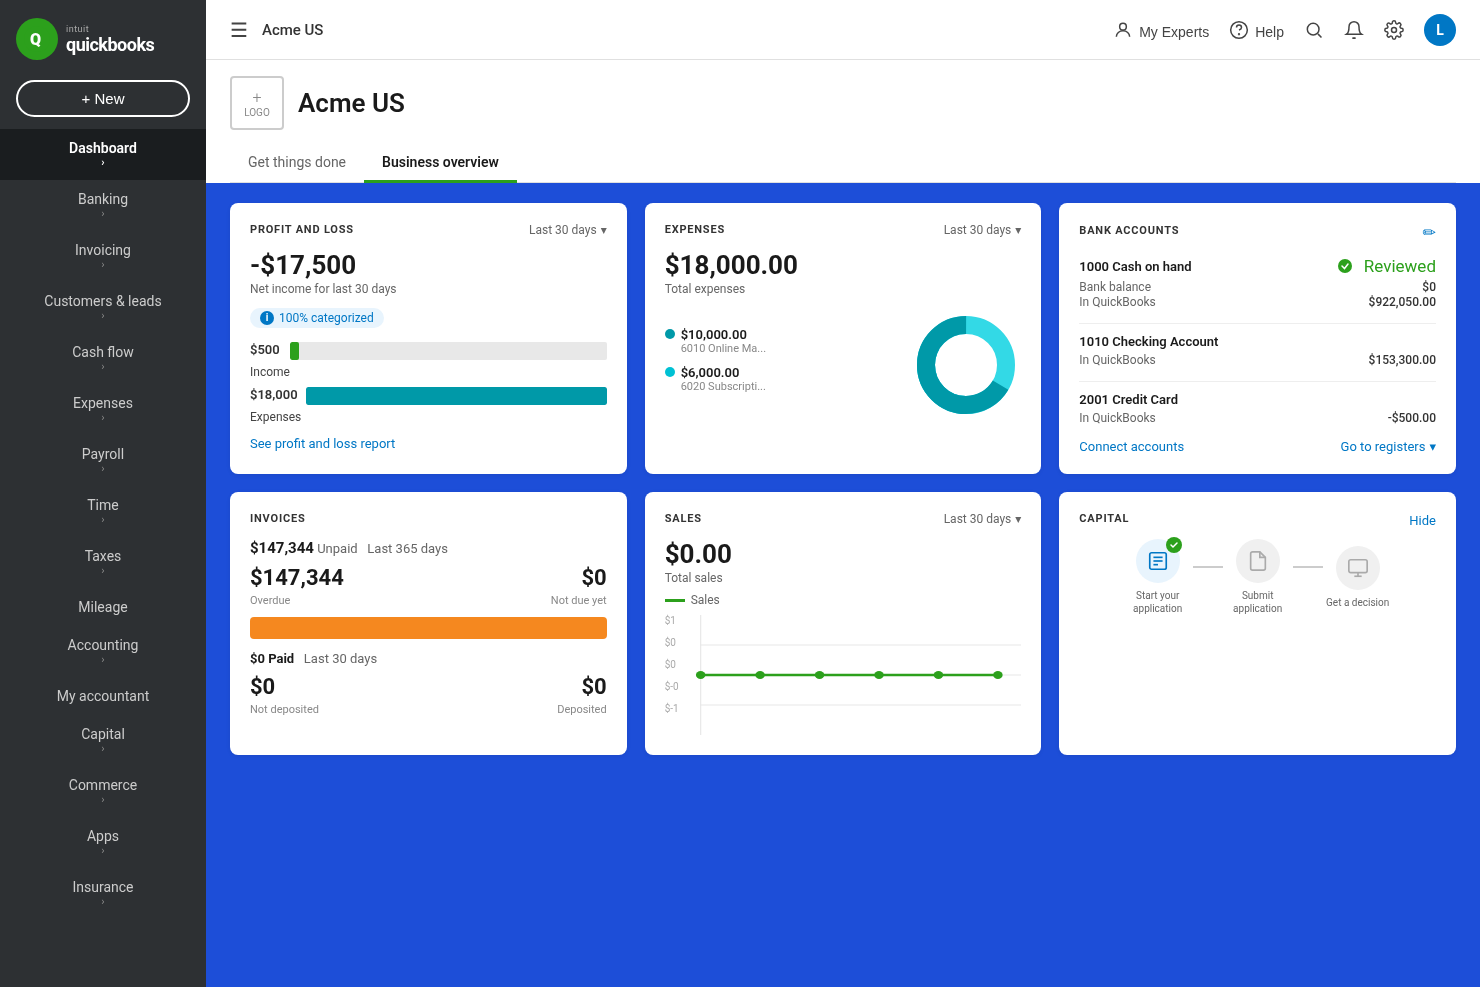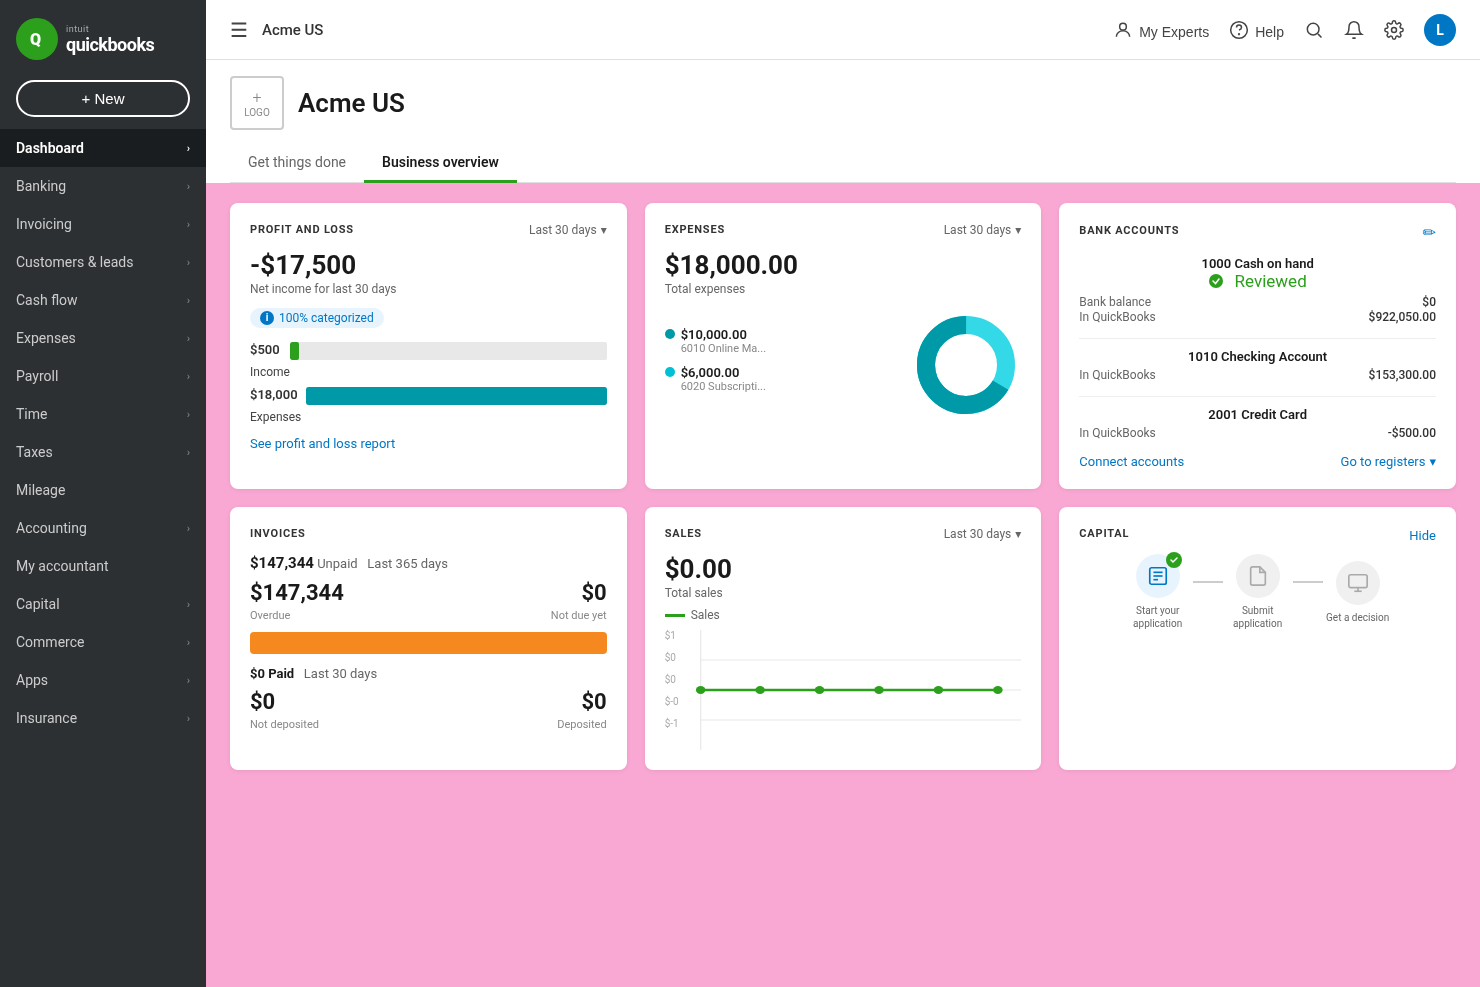--- a/index.html
+++ b/index.html
@@ -58,20 +58,21 @@
 
     .nav-item {
       display: flex;
       align-items: center;
       justify-content: space-between;
       padding: 11px 16px;
       cursor: pointer;
       font-size: 14px;
       color: #ccc;
       transition: background 0.15s;
+      flex-direction: column;
     }
     .nav-item.active { background: #1a1d1f; color: #fff; font-weight: 600; }
     .nav-item .chevron { font-size: 11px; color: #888; }
     .nav-item.active .chevron { color: #fff; }
 
     
     .main {
       flex: 1;
       display: flex;
       flex-direction: column;
@@ -135,21 +136,21 @@
       border-bottom: 3px solid transparent;
       margin-bottom: -1px;
     }
     .tab.active { color: #1a1a1a; font-weight: 600; border-bottom-color: #2ca01c; }
 
     
     .content {
       flex: 1;
       overflow-y: auto;
       padding: 20px 24px;
-      background: #f9a8d4;
+      background: #1d4ed8;
     }
     .grid-3 { display: grid; grid-template-columns: 1fr 1fr 1fr; gap: 18px; margin-bottom: 18px; }
 
     
     .card {
       background: #fff;
       border-radius: 8px;
       padding: 20px;
       box-shadow: 0 1px 4px rgba(0,0,0,0.08);
     }
@@ -193,21 +194,21 @@
     .exp-legend { flex: 1; }
     .legend-item { display: flex; align-items: flex-start; gap: 6px; margin-bottom: 10px; }
     .legend-dot { width: 10px; height: 10px; border-radius: 50%; margin-top: 2px; flex-shrink: 0; }
     .legend-amount { font-size: 13px; font-weight: 600; color: #1a1a1a; }
     .legend-label { font-size: 11px; color: #888; }
 
     
     .bank-header { display: flex; justify-content: space-between; align-items: center; margin-bottom: 14px; }
     .edit-icon { color: #0077c5; cursor: pointer; font-size: 16px; }
     .bank-account { margin-bottom: 14px; }
-    .bank-account-name { font-size: 13px; font-weight: 600; color: #1a1a1a; margin-bottom: 4px; display: flex; align-items: center; justify-content: space-between; flex-direction: column; }
+    .bank-account-name { font-size: 13px; font-weight: 600; color: #1a1a1a; margin-bottom: 4px; display: flex; align-items: center; justify-content: space-between; }
     .reviewed-badge { display: flex; align-items: center; gap: 12px; font-size: 17px; color: #2ca01c; font-weight: 400; }
     .reviewed-dot { width: 14px; height: 14px; background: #2ca01c; border-radius: 50%; display: flex; align-items: center; justify-content: center; }
     .bank-row { display: flex; justify-content: space-between; font-size: 12px; color: #666; margin-bottom: 1px; }
     .bank-row span:last-child { color: #333; font-weight: 500; }
     .bank-divider { border: none; border-top: 1px solid #eee; margin: 10px 0; }
     .bank-actions { display: flex; justify-content: space-between; align-items: center; margin-top: 10px; }
     .bank-link { color: #0077c5; font-size: 13px; cursor: pointer; }
     .goto-link { display: flex; align-items: center; gap: 4px; color: #0077c5; font-size: 13px; cursor: pointer; }
 
     

